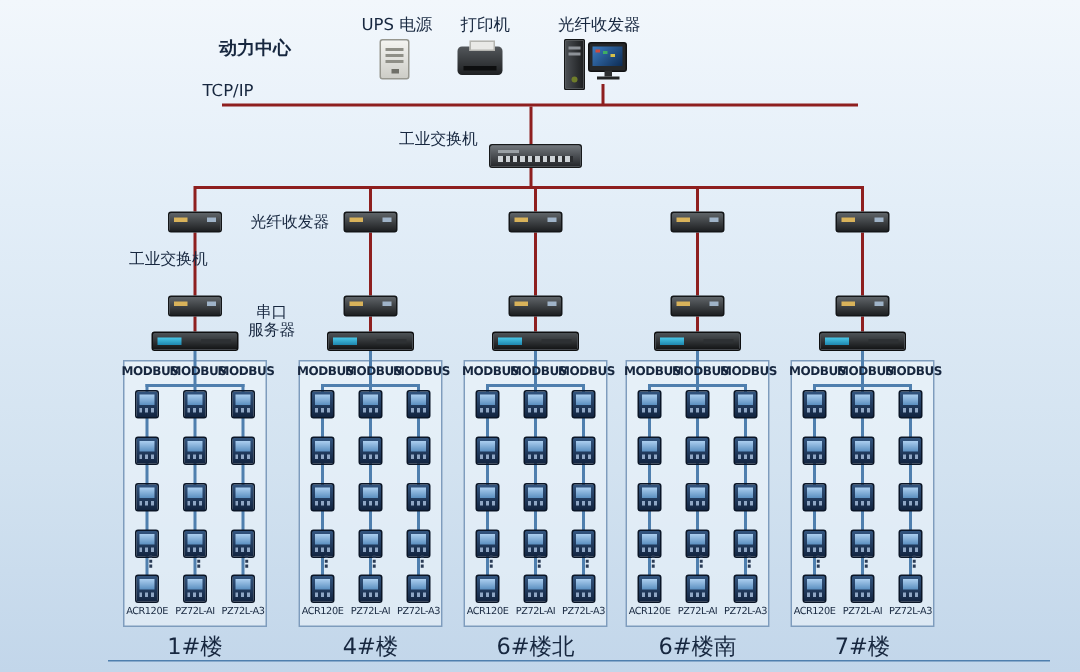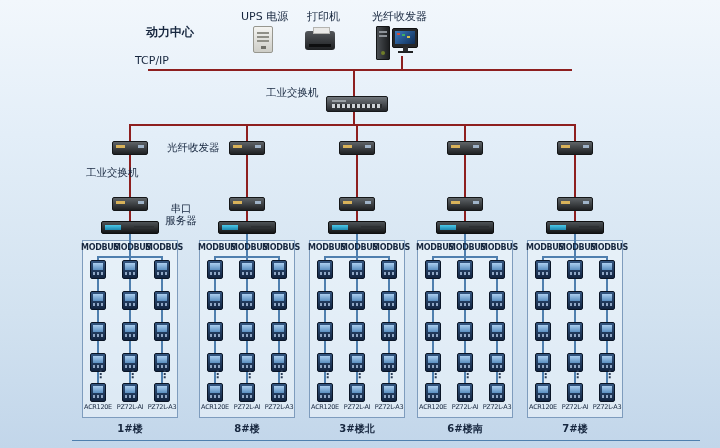--- a/index.html
+++ b/index.html
@@ -6,21 +6,21 @@
   html,body{width:720px;height:448px;background:#cfe0ef}
   .canvas{position:relative;width:720px;height:448px;overflow:hidden;
     background:linear-gradient(180deg,#f2f7fc 0%,#e3eef8 30%,#d2e2f0 70%,#c2d6ea 100%);
     font-family:"DejaVu Sans","Liberation Sans",sans-serif}
   .lbl{position:absolute;color:#17273f;font-size:11px;white-space:nowrap;z-index:6}
   .b12{font-size:12px;font-weight:bold}
   .s10{font-size:10.5px}
   .center{text-align:center}
   .modbus{font-size:8px;font-weight:bold;letter-spacing:-0.3px}
   .model{font-size:6.5px;letter-spacing:-0.3px}
-  .glabel{font-size:10px;font-weight:bold}
+  .glabel{font-size:15px;font-weight:normal}
   .hline,.vline{position:absolute;z-index:1}
   .hline{height:2px}
   .vline{width:2px}
   .red{background:#8e1f1f}
   .blue{background:#4f7fae}
   .gbox{position:absolute;border:1px solid #7e9cbd;background:rgba(248,252,255,.45);z-index:0}
   .dots{position:absolute;z-index:5;font-size:11px;font-weight:bold;color:#2a3b55;line-height:11px}
   
   .ups{position:absolute;width:20px;height:27px;z-index:3;border-radius:2px;border:1px solid #97978f;
     background:linear-gradient(180deg,#f4f4f1,#cdcdc7)}
@@ -167,21 +167,21 @@
       <div class="lbl model center" style="left:230px;top:403px;width:34px">PZ72L-AI</div>
       <div class="vline blue" style="left:278px;top:256px;height:136px"></div>
       <div class="lbl modbus center" style="left:262px;top:243px;width:34px">MODBUS</div>
       <div class="meter" style="left:271px;top:260px"></div>
       <div class="meter" style="left:271px;top:291px"></div>
       <div class="meter" style="left:271px;top:322px"></div>
       <div class="meter" style="left:271px;top:353px"></div>
       <div class="dots" style="left:276px;top:369px">⋮</div>
       <div class="meter" style="left:271px;top:383px"></div>
       <div class="lbl model center" style="left:262px;top:403px;width:34px">PZ72L-A3</div>
-      <div class="lbl glabel center" style="left:217px;top:422px;width:60px">8#楼</div>
+      <div class="lbl glabel center" style="left:217px;top:422px;width:60px">4#楼</div>
       <div class="vline red" style="left:356px;top:124px;height:17px"></div>
       <div class="tcvr" style="left:339px;top:141px"></div>
       <div class="vline red" style="left:356px;top:155px;height:42px"></div>
       <div class="tcvr" style="left:339px;top:197px"></div>
       <div class="vline red" style="left:356px;top:211px;height:10px"></div>
       <div class="server" style="left:328px;top:221px"></div>
       <div class="vline blue" style="left:356px;top:234px;height:23px"></div>
       <div class="gbox" style="left:309px;top:240px;width:96px;height:178px"></div>
       <div class="hline blue" style="left:324px;top:256px;width:66px"></div>
       <div class="vline blue" style="left:324px;top:256px;height:136px"></div>
@@ -204,21 +204,21 @@
       <div class="lbl model center" style="left:340px;top:403px;width:34px">PZ72L-AI</div>
       <div class="vline blue" style="left:388px;top:256px;height:136px"></div>
       <div class="lbl modbus center" style="left:372px;top:243px;width:34px">MODBUS</div>
       <div class="meter" style="left:381px;top:260px"></div>
       <div class="meter" style="left:381px;top:291px"></div>
       <div class="meter" style="left:381px;top:322px"></div>
       <div class="meter" style="left:381px;top:353px"></div>
       <div class="dots" style="left:386px;top:369px">⋮</div>
       <div class="meter" style="left:381px;top:383px"></div>
       <div class="lbl model center" style="left:372px;top:403px;width:34px">PZ72L-A3</div>
-      <div class="lbl glabel center" style="left:327px;top:422px;width:60px">3#楼北</div>
+      <div class="lbl glabel center" style="left:327px;top:422px;width:60px">6#楼北</div>
       <div class="vline red" style="left:464px;top:124px;height:17px"></div>
       <div class="tcvr" style="left:447px;top:141px"></div>
       <div class="vline red" style="left:464px;top:155px;height:42px"></div>
       <div class="tcvr" style="left:447px;top:197px"></div>
       <div class="vline red" style="left:464px;top:211px;height:10px"></div>
       <div class="server" style="left:436px;top:221px"></div>
       <div class="vline blue" style="left:464px;top:234px;height:23px"></div>
       <div class="gbox" style="left:417px;top:240px;width:96px;height:178px"></div>
       <div class="hline blue" style="left:432px;top:256px;width:66px"></div>
       <div class="vline blue" style="left:432px;top:256px;height:136px"></div>

